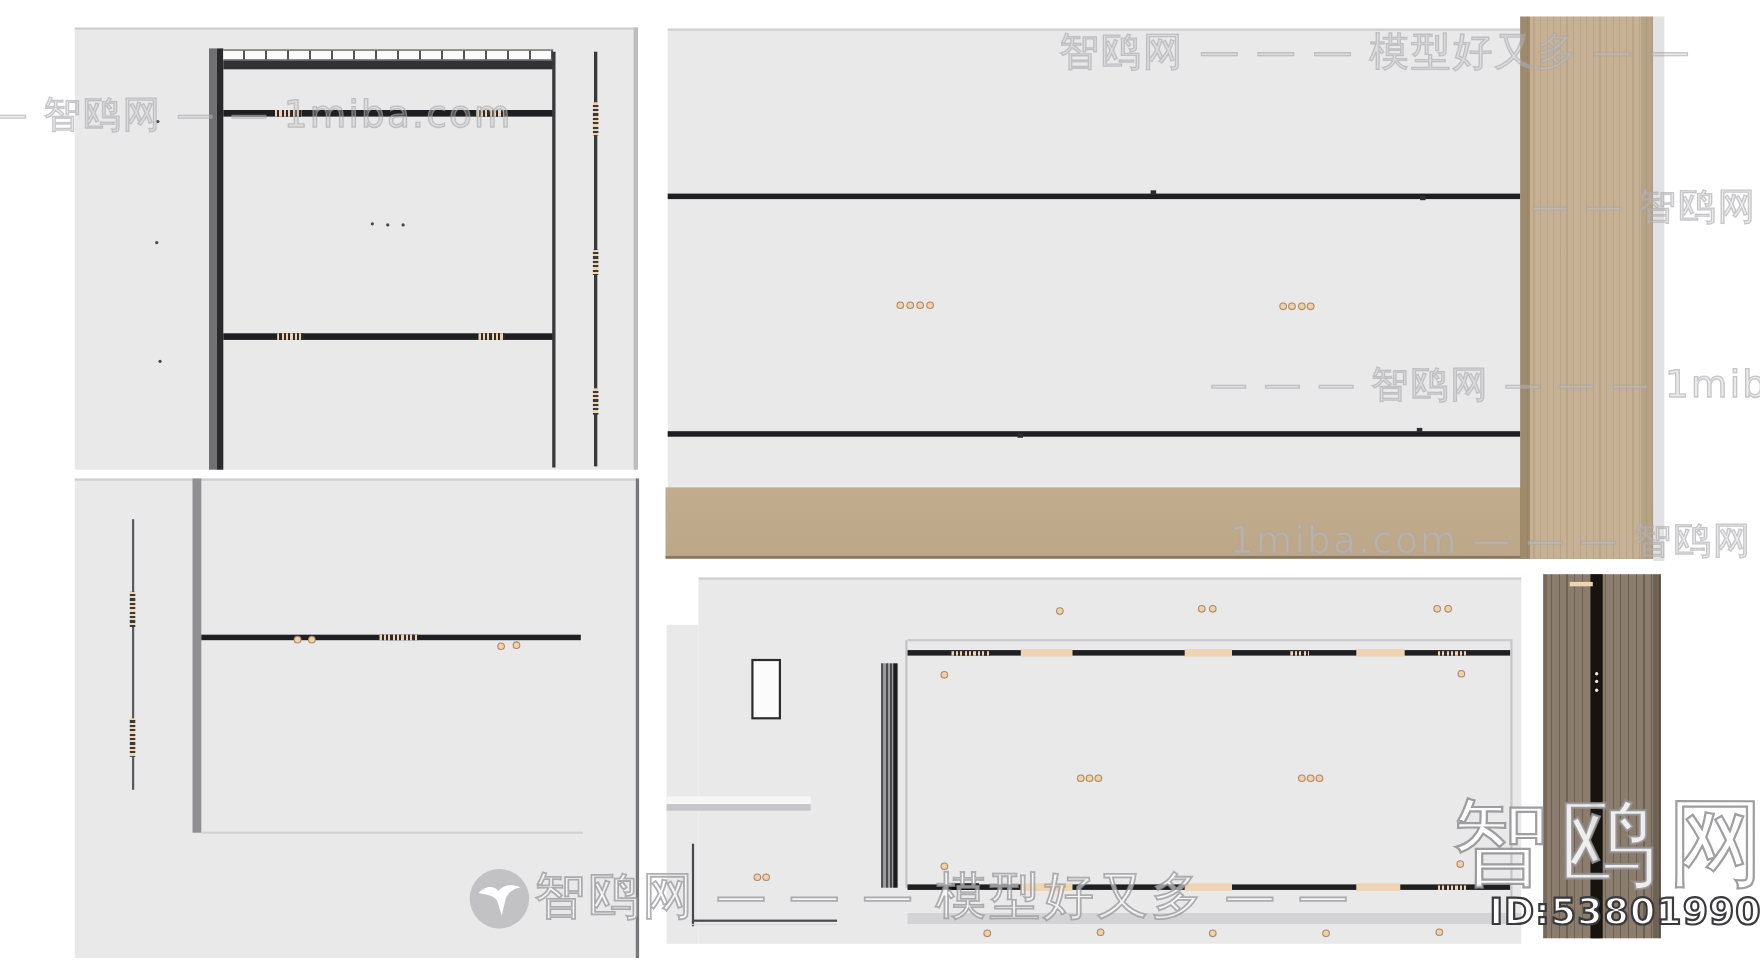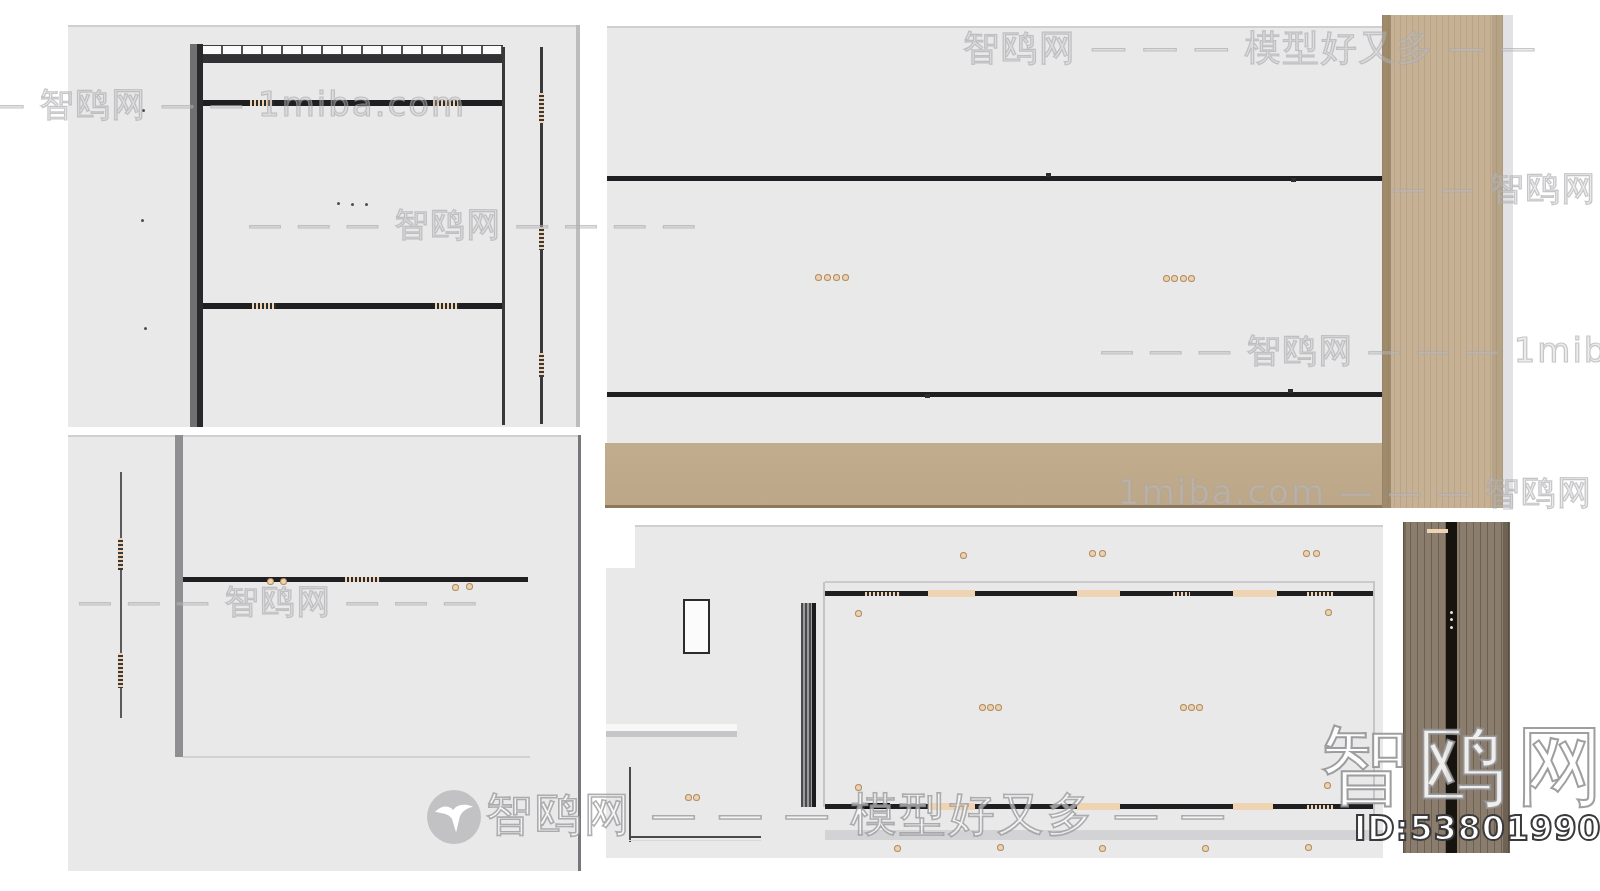--- a/index.html
+++ b/index.html
@@ -190,24 +190,22 @@
       <div class="dot dark" style="left: 350.5px; top: 202.5px; width: 3px; height: 3px;"></div>
       <div class="dot dark" style="left: 364.5px; top: 202.5px; width: 3px; height: 3px;"></div>
       <div class="dot white" style="left: 1449.5px; top: 610.5px; width: 3px; height: 3px;"></div>
       <div class="dot white" style="left: 1449.5px; top: 617.5px; width: 3px; height: 3px;"></div>
       <div class="dot white" style="left: 1449.5px; top: 625.5px; width: 3px; height: 3px;"></div>
     </div>
 
   <div class="wm" style="left:963px;top:30px;font-size:36px;">智鸥网 — — — 模型好又多 — —</div>
   <div class="wm" style="left:-58px;top:87px;font-size:34px;">— — 智鸥网 — — 1miba.com</div>
   <div class="wm" style="left:1392px;top:171px;font-size:34px;">— — 智鸥网 — —</div>
-  <div class="wm" style="left:248px;top:207px;font-size:34px;">— — — 智鸥网 — — — —</div>
   <div class="wm" style="left:1100px;top:333px;font-size:34px;">— — — 智鸥网 — — — 1miba.com</div>
   <div class="wm" style="left:1118px;top:475px;font-size:34px;">1miba.com — — — 智鸥网 — — —</div>
-  <div class="wm" style="left:78px;top:584px;font-size:34px;">— — — 智鸥网 — — —</div>
 
   <div class="logo-circle" style="left:427px;top:790px;width:54px;height:54px;">
     <svg width="42" height="38" viewBox="0 0 24 22">
       <path fill="#ffffff" d="M1 8 C5 4,9 4,11.5 7 C13.5 4,18 3,23 5 C18.5 6.2,16.5 8,15.3 11 L13.2 20 L10.8 12 C8.8 9,4.5 8.8,1 8 Z"></path>
     </svg>
   </div>
   <div class="wm-big" style="left:486px;top:791px;font-size:46px;letter-spacing:3px;">智鸥网 — — — 模型好又多 — —</div>
 
   <div class="wm-corner" style="left:1320px;top:722px;font-size:88px;">智鸥网</div>
   <div class="wm-id" style="left:1354px;top:812px;font-size:33px;">ID:538019907</div>

